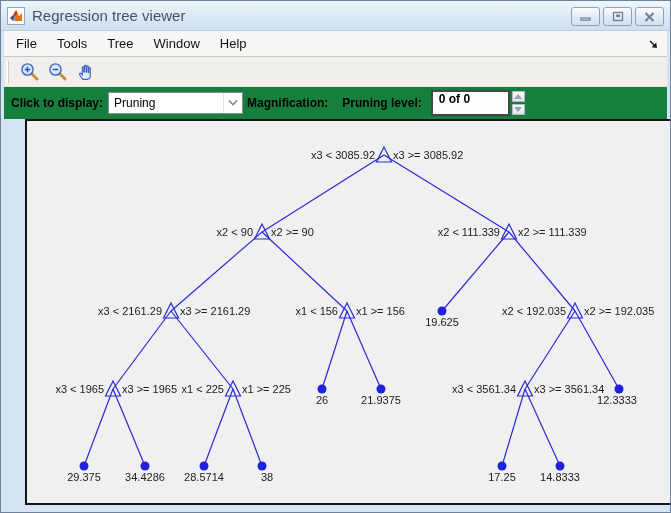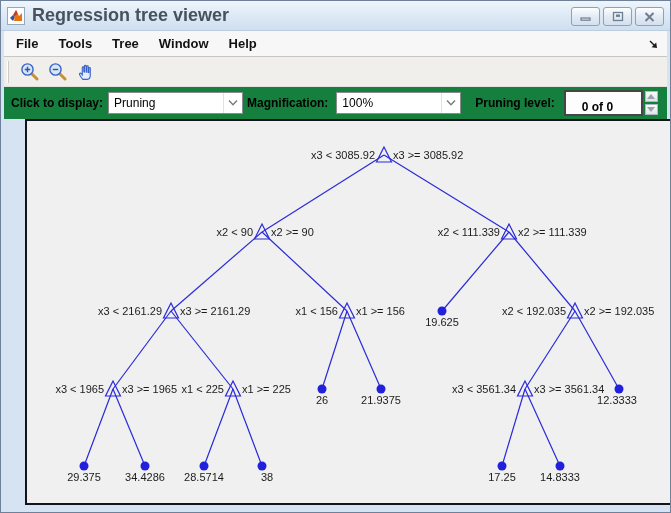--- a/index.html
+++ b/index.html
@@ -11,31 +11,31 @@
   
   .titlebar {
     height:30px; display:flex; align-items:center;
     background:linear-gradient(#eef5fc,#dae7f4 60%,#cfdff0);
     border-bottom:1px solid #bccde0; padding:0 6px;
   }
   .app-icon {
     width:18px; height:18px; background:#fff; border:1px solid #98a8bb;
     display:flex; align-items:center; justify-content:center; margin-right:7px;
   }
-  .title-text { font-size:18px; color:#46525f;font-weight:bold; }
+  .title-text { font-size:15px; color:#46525f; }
   .winbtns { margin-left:auto; display:flex; gap:3px; padding-top:6px; align-self:flex-start; }
   .winbtn {
     width:29px; height:19px; border:1px solid #8fa1b6; border-radius:3px;
     background:linear-gradient(#fdfeff,#e3ebf4 50%,#d4e0ee);
     display:flex; align-items:center; justify-content:center; cursor:default;
   }
   
   .menubar {
     margin:0 3px; height:26px; background:#f7f7f7; border-bottom:1px solid #c6c6c6;
-    display:flex; align-items:center; font-size:13px; color:#121212;font-weight:bold;
+    display:flex; align-items:center; font-size:13px; color:#121212;
   }
   .menu-item { padding:0 10px; height:100%; display:flex; align-items:center; }
   .menu-item:first-child { margin-left:2px; }
   .dock-btn { margin-left:auto; margin-right:8px; display:flex; align-items:center; }
   
   .toolbar {
     margin:0 3px; height:30px; background:#f0efec; border-bottom:1px solid #e3e1dd;
     display:flex; align-items:center;
   }
   .grip { width:2px; height:22px; margin:0 8px 0 3px;
@@ -52,22 +52,22 @@
   .dropdown {
     height:22px; background:#fff; border:1px solid #8b8b8b;
     display:flex; align-items:center; font-size:12px; color:#000;
   }
   .dd1 { width:135px; margin-left:5px; } .dd2 { width:125px; margin-left:8px; }
   .dd-value { flex:1; padding-left:5px; overflow:hidden; white-space:nowrap; }
   .dd-arrow { width:19px; height:100%; display:flex; align-items:center; justify-content:center;
     border-left:1px solid #e2e2e2; }
   .prune-box {
     width:79px; height:26px; margin-left:9px; background:#fdfdfd;
-    border:2px solid #454545; display:flex; align-items:flex-end;
-    font-weight:bold; font-size:12px; padding-left:16px;
+    border:2px solid #454545; display:flex; align-items:flex-start;
+    font-weight:bold; font-size:12px; padding-left:6px;
   }
   .spinner { display:flex; flex-direction:column; margin-left:2px; gap:2px; }
   .spin-btn { width:13px; height:11px; display:flex; align-items:center; justify-content:center;
     background:linear-gradient(#fbfbfb,#dfe4ea); border:1px solid #aeb8c4; }
   .tri-up { width:0; height:0; border-left:4px solid transparent; border-right:4px solid transparent;
     border-bottom:5px solid #9aa3ad; }
   .tri-down { width:0; height:0; border-left:4px solid transparent; border-right:4px solid transparent;
     border-top:5px solid #9aa3ad; }
   
   .canvas {
@@ -151,28 +151,20 @@
     <span class="ctl-label lbl1">Click to display:</span>
     <div class="dropdown dd1">
       <span class="dd-value">Pruning</span>
       <span class="dd-arrow">
         <svg width="10" height="6" viewBox="0 0 10 6">
             <path d="M1 .5 L5 4.7 L9 .5" fill="none" stroke="#7a7a7a" stroke-width="1.4"></path>
           </svg>
       </span>
     </div>
     <span class="ctl-label lbl2">Magnification:</span>
-    <div class="dropdown dd2">
-      <span class="dd-value">100%</span>
-      <span class="dd-arrow">
-        <svg width="10" height="6" viewBox="0 0 10 6">
-            <path d="M1 .5 L5 4.7 L9 .5" fill="none" stroke="#7a7a7a" stroke-width="1.4"></path>
-          </svg>
-      </span>
-    </div>
     <span class="ctl-label lbl3">Pruning level:</span>
     <div class="prune-box">
       <span>0 of 0</span>
     </div>
     <div class="spinner">
       <span class="spin-btn">
           <span class="tri-up"></span>
         </span>
       <span class="spin-btn">
           <span class="tri-down"></span>

